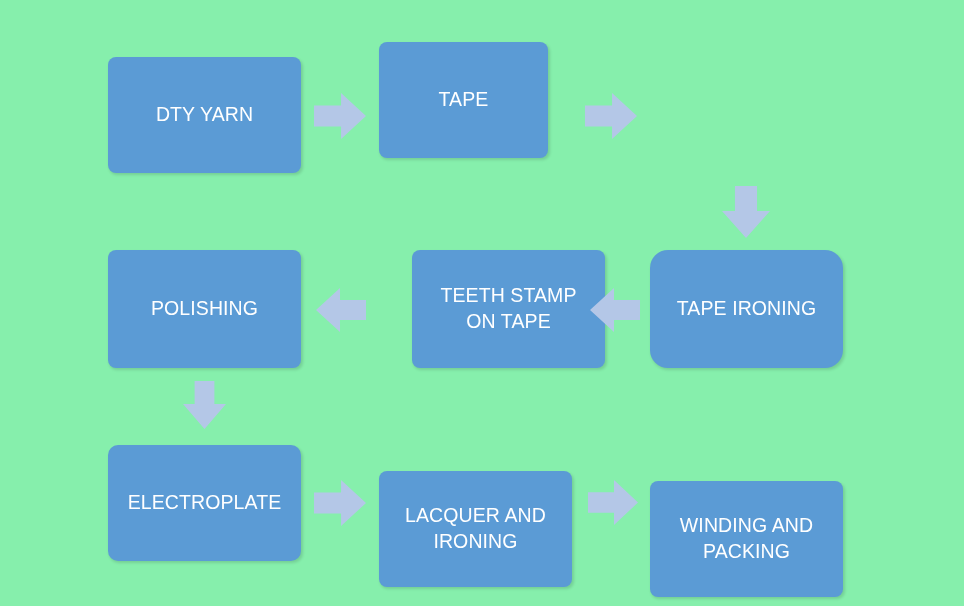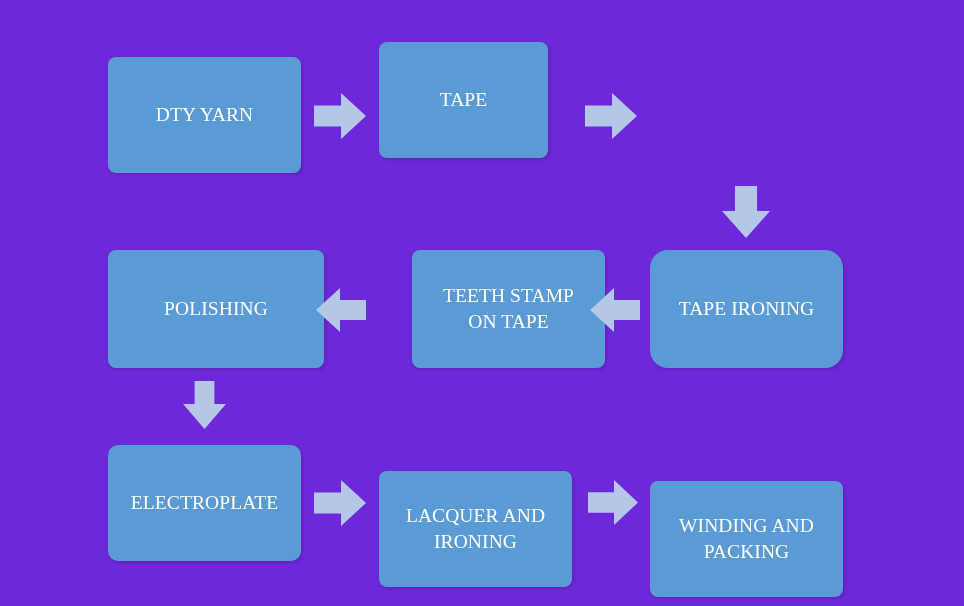--- a/index.html
+++ b/index.html
@@ -52,34 +52,34 @@
   .arrow.left {
     clip-path: polygon(100% 27%, 48% 27%, 48% 0%, 0% 50%, 48% 100%, 48% 73%, 100% 73%);
   }
   .arrow.down {
     clip-path: polygon(27% 0%, 73% 0%, 73% 48%, 100% 48%, 50% 100%, 0% 48%, 27% 48%);
   }
 </style>
 </head>
 <body>
 
-<div id="flowchart-canvas" style="background: #6d28d9; font-family: Liberation Serif, serif;">
+<div id="flowchart-canvas" style="background: #86efac;">
 
   <div class="node" style="left: 108px; top: 57px; width: 193px; height: 116px; background: rgb(91, 155, 213); color: rgb(255, 255, 255);">DTY YARN</div>
 
   <div class="arrow right" style="left: 314px; top: 93px; width: 52px; height: 46px; background: rgb(180, 199, 231);"></div>
 
   <div class="node" style="left: 379px; top: 42px; width: 169px; height: 116px; background: rgb(91, 155, 213); color: rgb(255, 255, 255);">TAPE</div>
 
   <div class="arrow right" style="left: 585px; top: 93px; width: 52px; height: 46px; background: rgb(180, 199, 231);"></div>
 
 
   <div class="arrow down" style="left: 722px; top: 186px; width: 48px; height: 52px; background: rgb(180, 199, 231);"></div>
 
-  <div class="node" style="left: 108px; top: 250px; width: 216px; height: 118px; background: rgb(91, 155, 213); color: rgb(255, 255, 255);">POLISHING</div>
+  <div class="node" style="left: 108px; top: 250px; width: 193px; height: 118px; background: rgb(91, 155, 213); color: rgb(255, 255, 255);">POLISHING</div>
 
   <div class="arrow left" style="left: 316px; top: 288px; width: 50px; height: 44px; background: rgb(180, 199, 231);"></div>
 
   <div class="node" style="left: 379px; top: 250px; width: 193px; height: 118px; background: rgb(91, 155, 213); color: rgb(255, 255, 255); margin-left: 33px;">TEETH STAMP
 ON TAPE</div>
 
   <div class="arrow left" style="left: 590px; top: 288px; width: 50px; height: 44px; background: rgb(180, 199, 231);"></div>
 
   <div class="node" style="left: 650px; top: 250px; width: 193px; height: 118px; background: rgb(91, 155, 213); color: rgb(255, 255, 255); border-radius: 18px;">TAPE IRONING</div>
 

